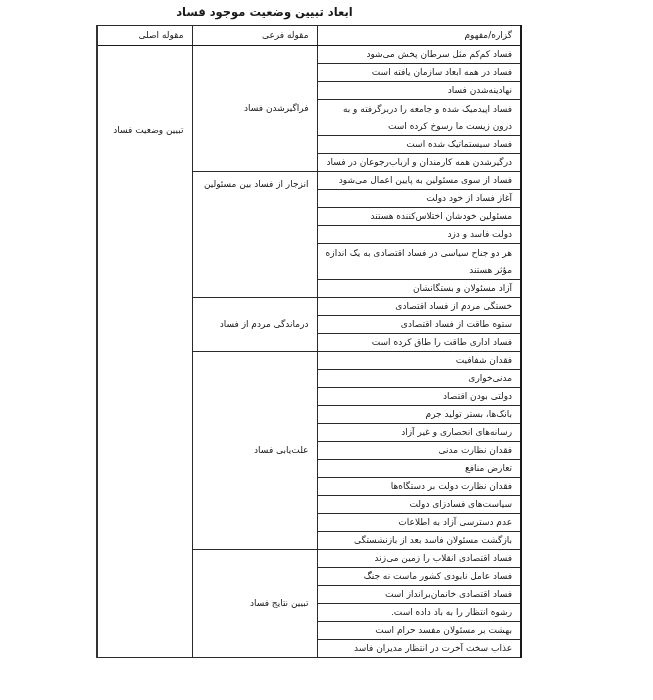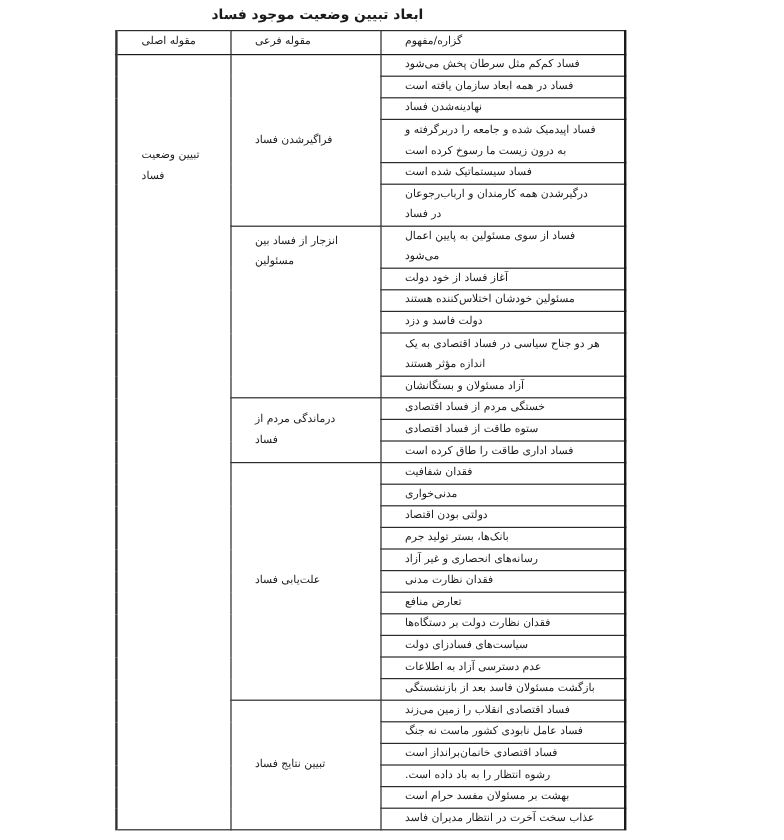--- a/index.html
+++ b/index.html
@@ -33,25 +33,25 @@
       width: 424px;
     }
     table {
       border-collapse: collapse;
       width: 424px;
       direction: rtl;
       table-layout: fixed;
     }
     td, th {
       border: 1px solid #2a2a2a;
-      text-align: left;
+      text-align: right;
       font-size: 9px;
       font-weight: normal;
       line-height: 17px;
-      padding: 0 20px;
+      padding: 0 8px;
       vertical-align: middle;
       direction: rtl;
     }
     th {
       height: 19px;
       border-bottom: 1.5px solid #1a1a1a;
     }
     td.concept {
       height: 17px;
     }

